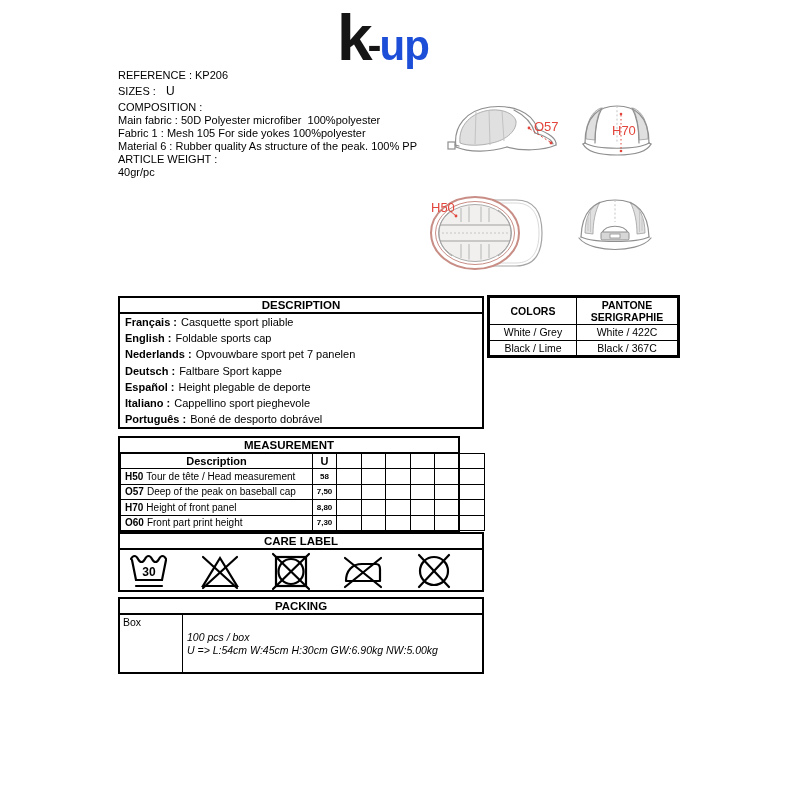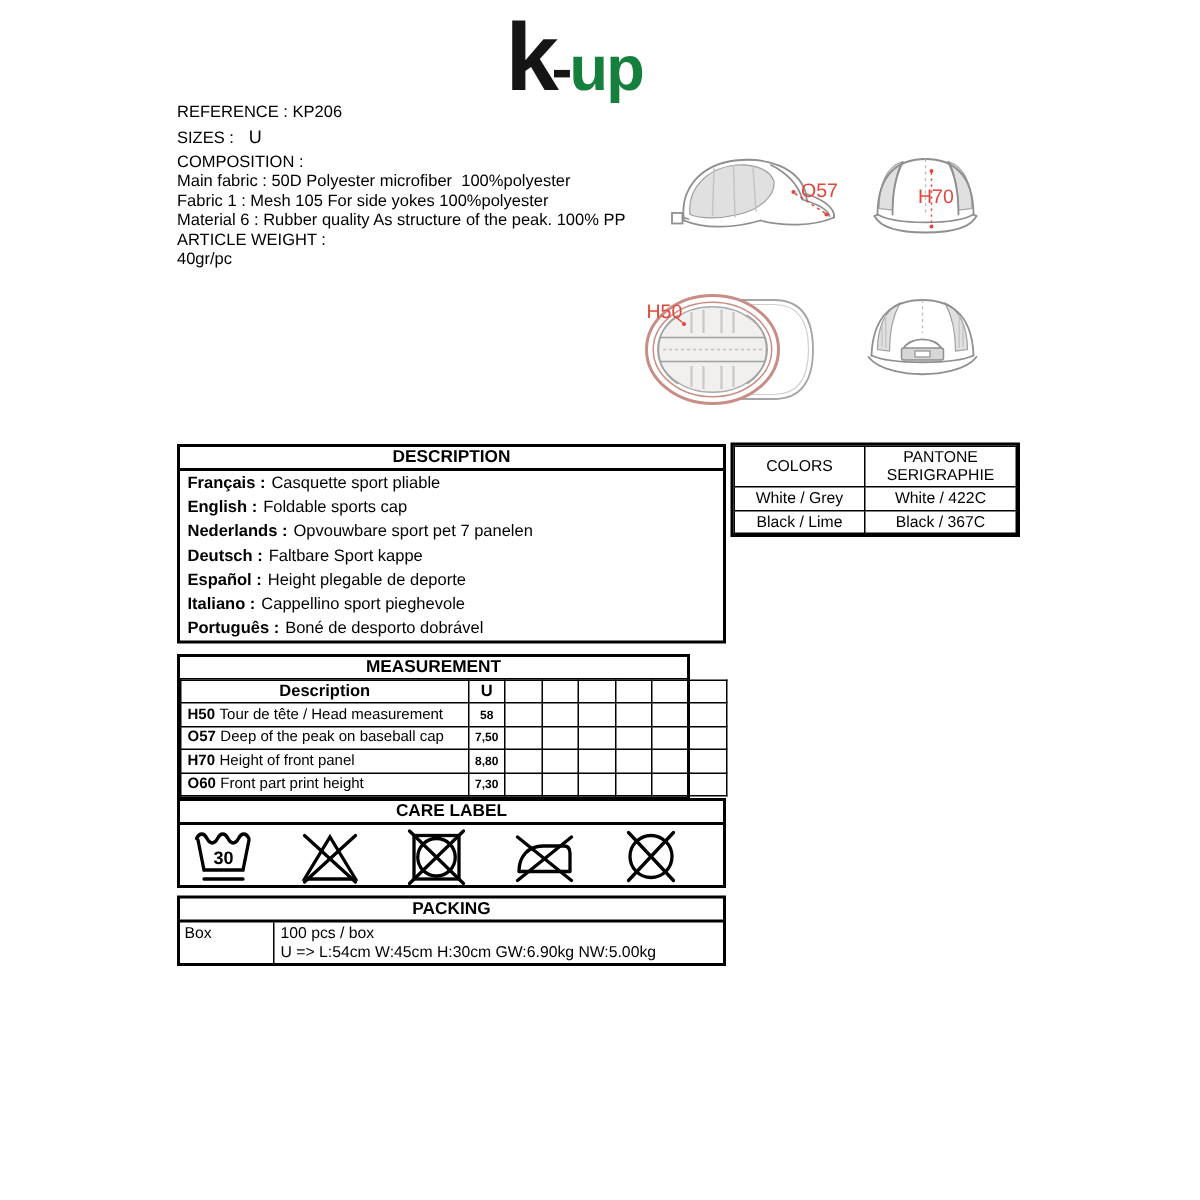--- a/index.html
+++ b/index.html
@@ -3,21 +3,21 @@
 <meta charset="utf-8">
 <style>
   html,body{margin:0;padding:0;background:#fff;}
   .page{position:relative;width:800px;height:800px;background:#ffffff;overflow:hidden;
         font-family:"Liberation Sans",sans-serif;color:#000;}
 
   
   .logo{position:absolute;left:337px;top:6px;display:flex;align-items:baseline;line-height:1;}
   .logo-k{font-size:64px;font-weight:bold;letter-spacing:-3px;color:#151515;}
   .logo-dash{font-size:42px;font-weight:bold;color:#151515;margin:0 -2px 0 -2px;}
-  .logo-up{font-size:42px;font-weight:bold;color:#15803d;letter-spacing:-1px;}
+  .logo-up{font-size:42px;font-weight:bold;color:#1d4ed8;letter-spacing:-1px;}
 
   
   .info{position:absolute;left:118px;top:69px;width:340px;font-size:11px;line-height:13px;}
   .info .row{white-space:pre-wrap;}
   .info .gap{margin-bottom:3px;}
   .info b{font-weight:normal;}
   .sizes-val{margin-left:10px;font-size:12px;}
 
   
   .draw{position:absolute;}
@@ -29,21 +29,21 @@
   
   .desc{left:118px;top:296px;width:366px;}
   .desc .ttl{border-bottom:2px solid #000;}
   .drow{height:16.2px;display:flex;align-items:center;font-size:11px;padding-left:5px;}
   .drow b{margin-right:4px;white-space:nowrap;}
 
   
   .colors{left:487px;top:295px;width:193px;}
   .colors table{width:100%;border-collapse:collapse;table-layout:fixed;}
   .colors th,.colors td{border:1px solid #000;text-align:center;}
-  .colors th{font-size:10.5px;font-weight:normal;height:26px;line-height:12px;padding:0;}
+  .colors th{font-size:10.5px;font-weight:bold;height:26px;line-height:12px;padding:0;}
   .colors td{font-size:10.5px;height:14.5px;font-weight:normal;padding:0;}
   .colors .c1{width:86px;}
 
   
   .meas{left:118px;top:436px;width:342px;}
   .meas .ttl{border-bottom:1px solid #000;}
   .meas table{width:100%;border-collapse:collapse;table-layout:fixed;}
   .meas th,.meas td{border:1px solid #000;padding:0;}
   .meas th{font-size:11px;font-weight:bold;height:14px;text-align:center;}
   .meas td{height:14.5px;}
@@ -56,21 +56,21 @@
   .care{left:118px;top:532px;width:366px;height:60px;}
   .care .ttl{border-bottom:2px solid #000;}
   .care .icons{position:relative;height:42px;}
   .care .icon{position:absolute;top:1px;width:44px;height:40px;}
 
   
   .pack{left:118px;top:597px;width:366px;}
   .pack .ttl{border-bottom:2px solid #000;}
   .pbody{display:flex;font-size:10.5px;}
   .pbox{width:63px;border-right:1px solid #000;padding:1px 3px;box-sizing:border-box;}
-  .pdetail{flex:1;padding:1px 4px;line-height:12.5px;}
+  .pdetail{flex:1;padding:16px 4px;line-height:12.5px;font-style:italic;}
 
   svg text.redlbl{font-family:"Liberation Sans",sans-serif;}
 </style>
 </head>
 <body>
 
 <div class="page">
 
   <div class="logo">
     <span class="logo-k">k</span>

